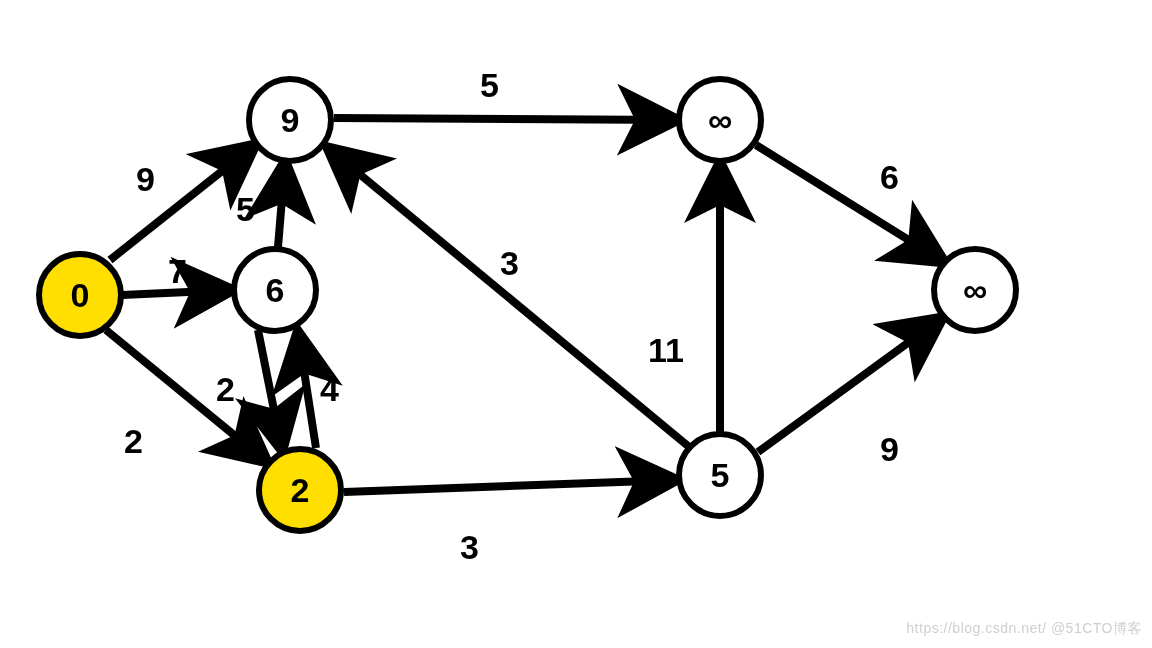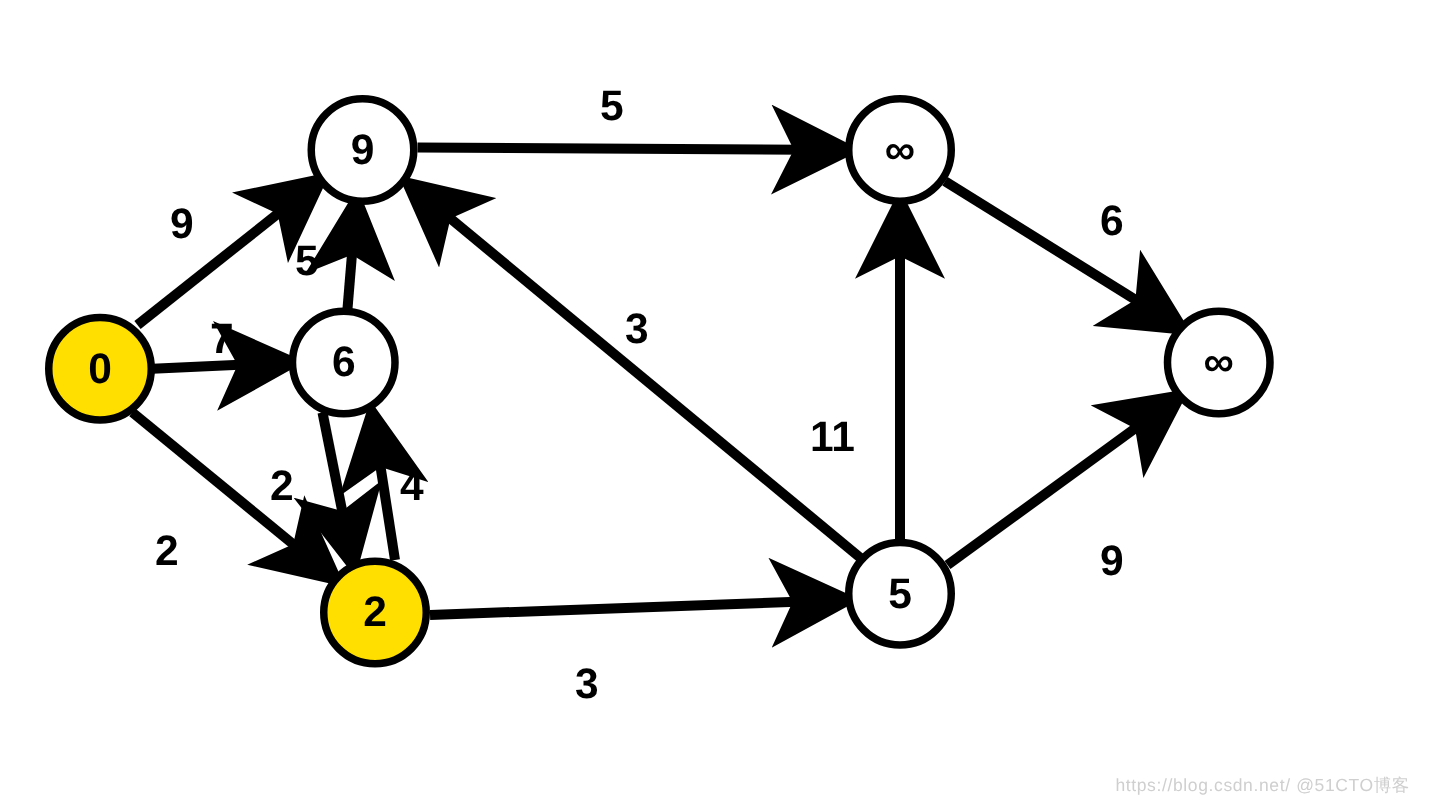--- a/index.html
+++ b/index.html
@@ -44,21 +44,21 @@
     background: #ffdf00;
   }
   .weight {
     position: absolute;
     font-size: 34px;
     font-weight: 900;
     color: #000;
   }
   .watermark {
     position: absolute;
-    right: 24px;
+    right: 10px;
     bottom: 10px;
     font-size: 14px;
     color: #cfcfcf;
     letter-spacing: 0.5px;
     pointer-events: none;
   }
 </style>
 </head>
 <body>
 

